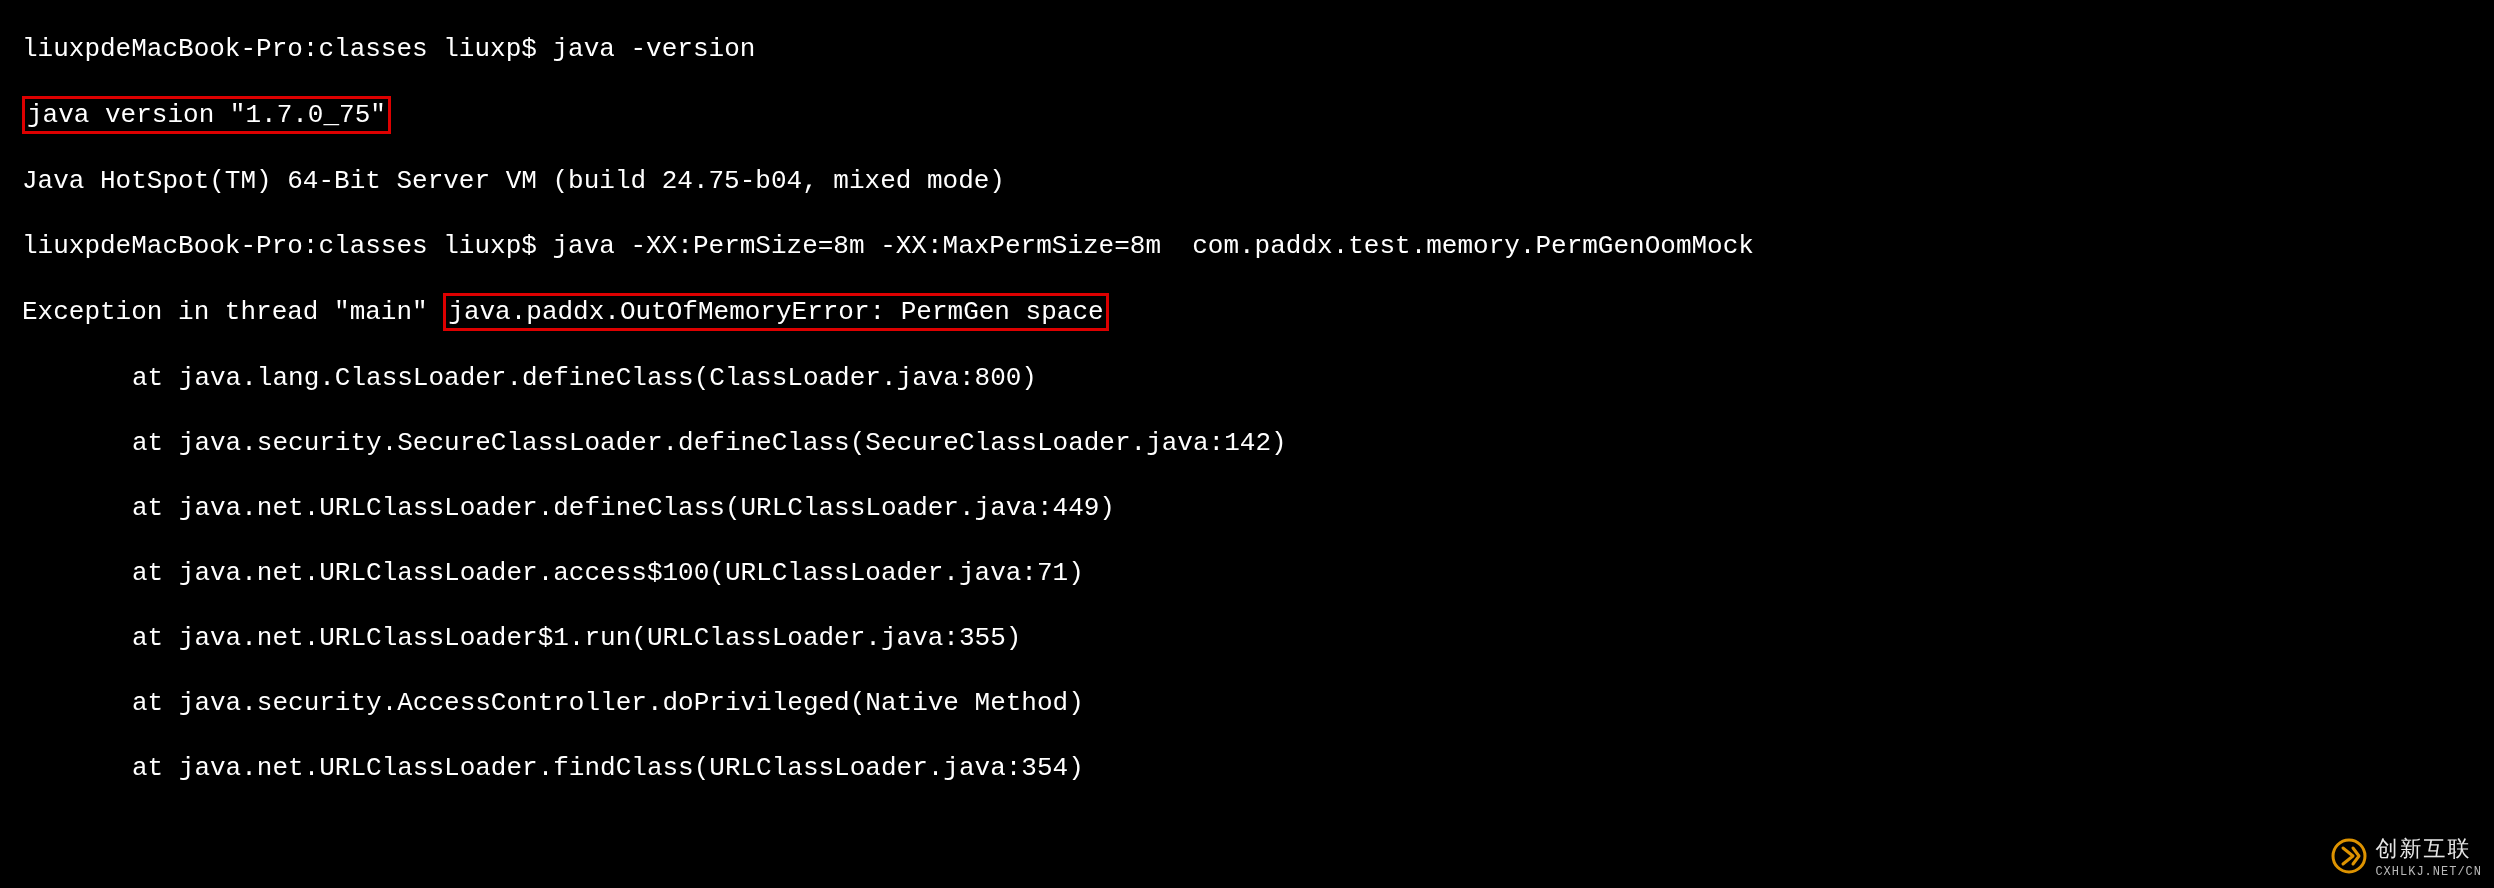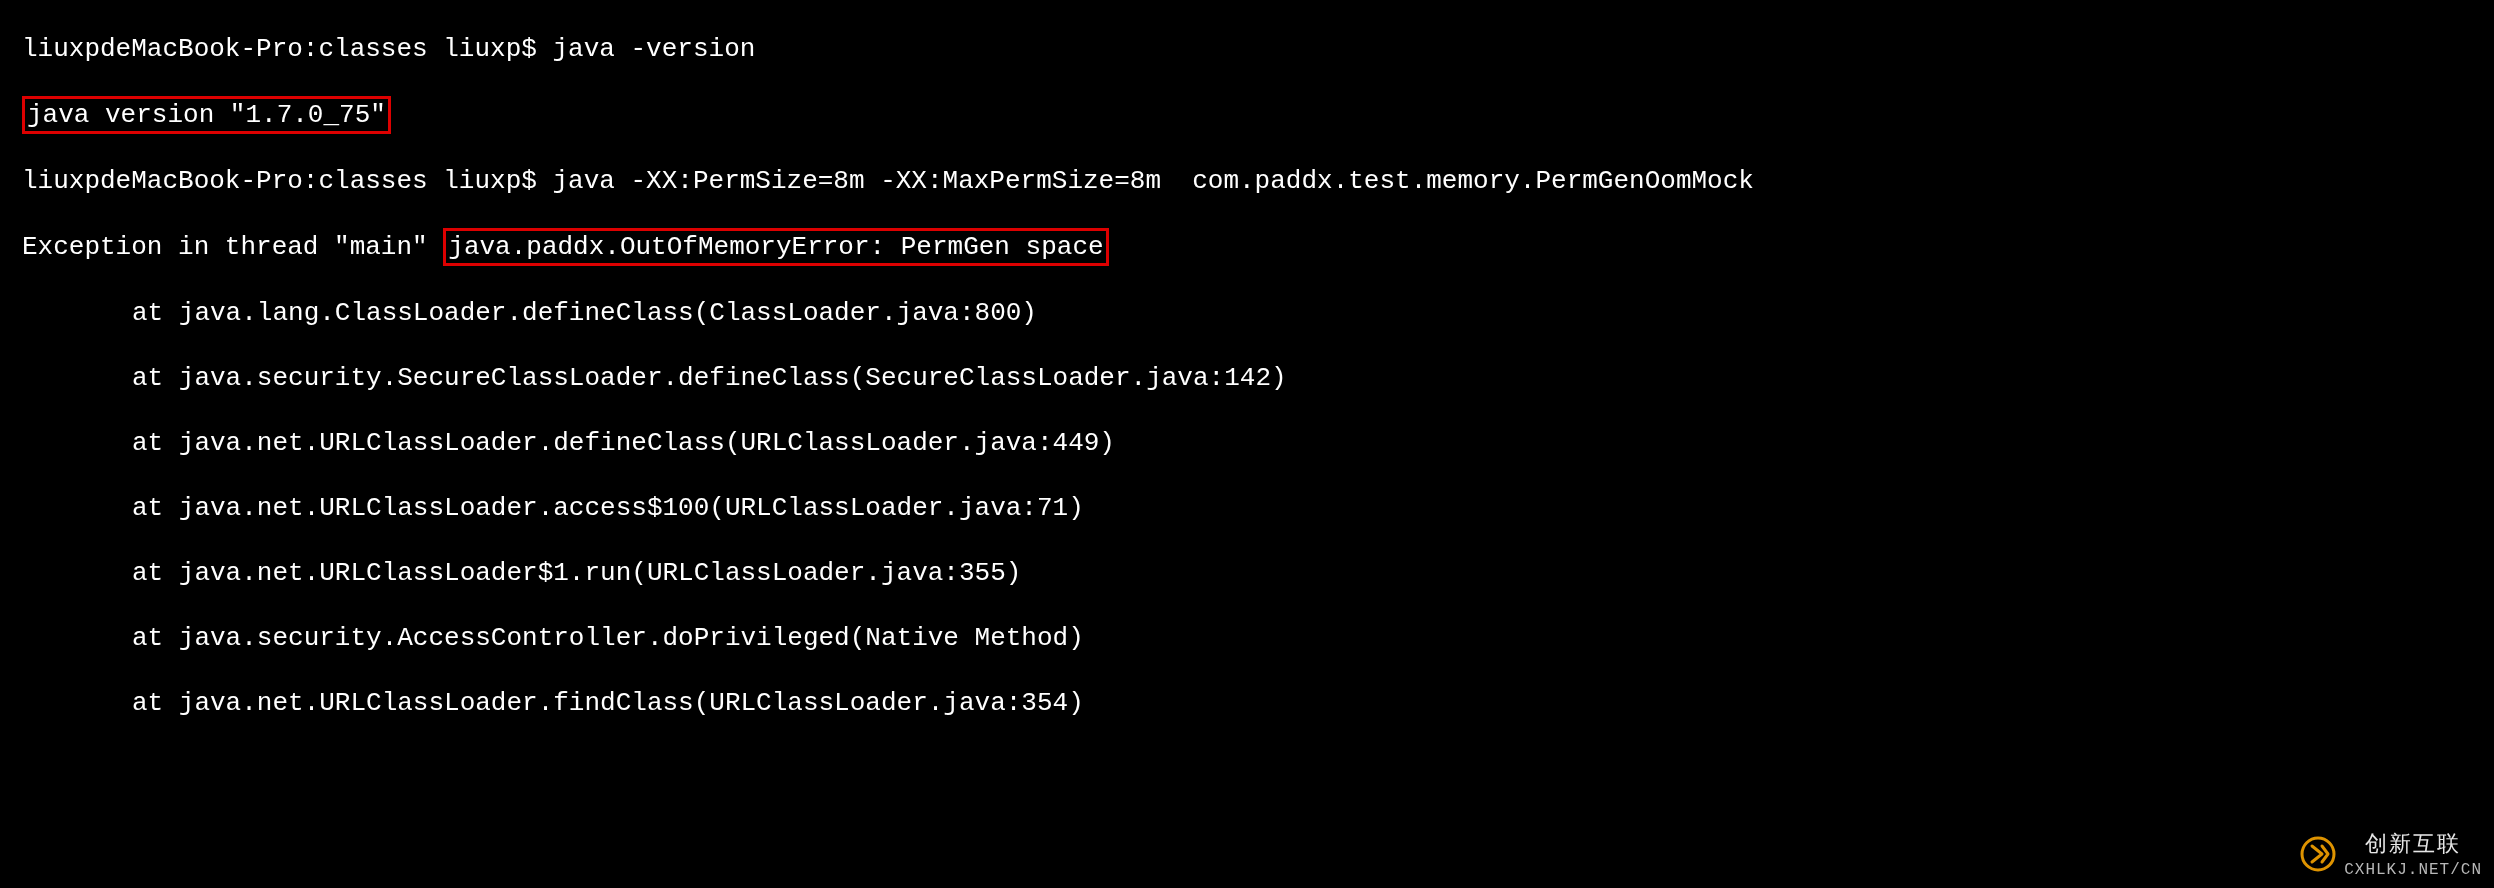--- a/index.html
+++ b/index.html
@@ -34,42 +34,42 @@
     margin: -2px 0;
   }
   .watermark {
     position: absolute;
     right: 12px;
     bottom: 8px;
     display: flex;
     align-items: center;
     gap: 8px;
     opacity: 0.9;
-    text-align: center;
   }
   .watermark svg { display:block; }
   .wm-text {
     font-size: 22px;
     letter-spacing: 2px;
     color: #fff;
     font-family: sans-serif;
   }
   .wm-sub {
-    font-size: 16px;
+    font-size: 12px;
     color: #ccc;
     letter-spacing: 1px;
     display:block;
   }
 </style>
 </head>
 <body>
 
 <div class="terminal">
 <span class="line"><span>liuxpdeMacBook-Pro:classes liuxp$ </span><span>java -version</span></span>
 <span class="line"><span class="box-red">java version "1.7.0_75"</span></span>
+<span class="line">Java HotSpot(TM) 64-Bit Server VM (build 24.75-b04, mixed mode)</span>
 <span class="line"><span>liuxpdeMacBook-Pro:classes liuxp$ </span><span>java -XX:PermSize=8m -XX:MaxPermSize=8m  com.paddx.test.memory.PermGenOomMock</span></span>
 <span class="line"><span>Exception in thread "main" </span><span class="box-red">java.paddx.OutOfMemoryError: PermGen space</span></span>
 <span class="line indent">at java.lang.ClassLoader.defineClass(ClassLoader.java:800)</span>
 <span class="line indent">at java.security.SecureClassLoader.defineClass(SecureClassLoader.java:142)</span>
 <span class="line indent">at java.net.URLClassLoader.defineClass(URLClassLoader.java:449)</span>
 <span class="line indent">at java.net.URLClassLoader.access$100(URLClassLoader.java:71)</span>
 <span class="line indent">at java.net.URLClassLoader$1.run(URLClassLoader.java:355)</span>
 <span class="line indent">at java.security.AccessController.doPrivileged(Native Method)</span>
 <span class="line indent">at java.net.URLClassLoader.findClass(URLClassLoader.java:354)</span>
 

